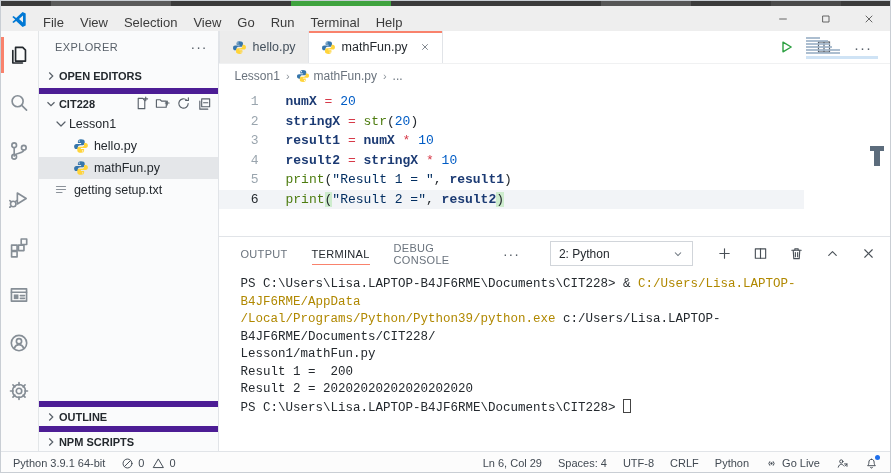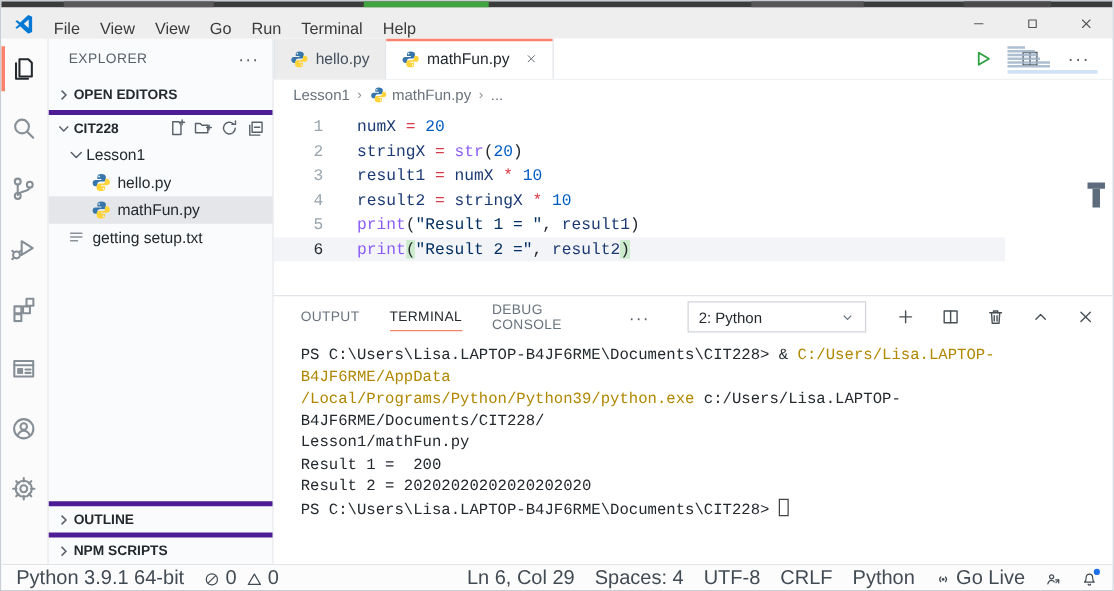--- a/index.html
+++ b/index.html
@@ -22,21 +22,21 @@
   
   .activitybar { width:38px; background:#fbfbfb; border-right:1px solid #e3e6e8; display:flex; flex-direction:column; }
   .ab-item { height:48px; display:flex; align-items:center; justify-content:center; color:#868e96; position:relative; }
   .ab-item.active { color:#24292e; }
   .ab-item.active::before { content:""; position:absolute; left:0; top:6px; bottom:6px; width:2.5px; background:#f9826c; }
   .ab-item svg { width:22px; height:22px; }
   
   .sidebar { width:180px; background:#fafbfc; border-right:1px solid #e1e4e8; display:flex; flex-direction:column; font-size:12.5px; }
   .sb-title { height:32px; display:flex; align-items:center; padding:0 10px 0 16px; font-size:11px; letter-spacing:.4px; color:#586069; }
   .sb-title .more { margin-left:auto; color:#586069; font-size:14px; letter-spacing:1px; }
-  .sb-section { height:25px; display:flex; align-items:center; padding:0 6px 0 4px; font-size:11px; font-weight:bold; color:#24292e; border-top:4px solid #4c1d95; }
+  .sb-section { height:25px; display:flex; align-items:center; padding:0 6px 0 4px; font-size:11px; font-weight:bold; color:#24292e; border-top:6px solid #4c1d95; }
   .sb-section .chev { width:16px; height:16px; display:flex; align-items:center; justify-content:center; color:#586069; }
   .sb-actions { margin-left:auto; display:flex; gap:6px; color:#586069; }
   .sb-actions svg { width:15px; height:15px; }
   .tree { }
   .tree-row { height:22px; display:flex; align-items:center; color:#24292e; }
   .tree-row.selected { background:#e4e6e9; }
   .tree-row .chev { width:16px; display:flex; justify-content:center; color:#586069; }
   .tree-row .ficon { width:16px; height:16px; margin-right:5px; display:flex; align-items:center; justify-content:center; }
   .sb-spacer { flex:1; }
   
@@ -55,22 +55,22 @@
   .breadcrumb { height:24px; display:flex; align-items:center; padding-left:16px; font-size:12px; color:#6a737d; gap:4px; }
   .breadcrumb .ficon { width:14px; height:14px; }
   .bc-sep { color:#8a9199; font-size:11px; padding:0 2px; }
   
   .code { flex:1; position:relative; font-family:"Liberation Mono","DejaVu Sans Mono",monospace; font-size:13px; padding-top:4px; overflow:hidden; }
   .code-line { height:19.5px; line-height:19.5px; display:flex; position:relative; white-space:pre; }
   .code-line .gutter { width:40px; text-align:right; color:#9aa5ae; flex:none; z-index:1; }
   .code-line .ltext { padding-left:27px; z-index:1; }
   .code-line.current .gutter { color:#24292e; }
   .code-line.current::before { content:""; position:absolute; left:0; top:0; height:100%; width:585px; background:#f2f4f7; }
-  .tk-v { color:#1b3a73; } .tk-o { color:#d73a49; } .tk-n { color:#005cc5; }
-  .tk-f { color:#8b5cf6; } .tk-s { color:#032f62; } .tk-d { color:#24292e; }
+  .tk-v { color:#1b3a73;font-weight:bold; } .tk-o { color:#d73a49; } .tk-n { color:#005cc5; }
+  .tk-f { color:#4d7c0f; } .tk-s { color:#032f62; } .tk-d { color:#24292e; }
   .tk-b { color:#24292e; background:#cdeccd; }
   
   .minimap { position:absolute; top:6px; right:26px; width:58px; }
   .mm-row { height:2px; margin-bottom:1px; background:#9db3c8; opacity:.85; }
   .mm-band { height:3px; width:72px; background:#cfe3f5; position:absolute; right:-14px; top:19px; }
   .t-marker { position:absolute; right:4px; top:115px; width:16px; height:22px; }
   .t-marker .bar { position:absolute; top:0; left:0; width:14px; height:5px; background:#5c6c7c; }
   .t-marker .stem { position:absolute; top:5px; left:4px; width:6px; height:15px; background:#5c6c7c; }
   
   .panel { height:215px; border-top:1px solid #e1e4e8; display:flex; flex-direction:column; background:#fff; }
@@ -81,21 +81,21 @@
   .p-more { color:#586069; font-size:14px; letter-spacing:1px; margin-right:30px; }
   .p-dropdown { margin-left:auto; width:150px; height:25px; border:1px solid #d1d5da; background:#fff; display:flex; align-items:center; padding:0 8px; font-size:12px; color:#24292e; }
   .p-dropdown .dd-chev { margin-left:auto; color:#6a737d; }
   .p-dropdown .dd-chev svg { width:12px; height:12px; }
   .panel-icons { display:flex; align-items:center; gap:21px; margin-left:24px; color:#495057; }
   .panel-icons svg { width:15px; height:15px; }
   .terminal { flex:1; font-family:"Liberation Mono","DejaVu Sans Mono",monospace; font-size:12.5px; line-height:17.5px; padding:6px 8px 0 22px; color:#24292e; white-space:pre-wrap; }
   .tl-y { color:#b08800; }
   .t-cursor { display:inline-block; width:8px; height:14px; border:1px solid #444; vertical-align:-2px; }
   
-  .statusbar { height:23px; background:#fcfcfc; border-top:1px solid #e1e4e8; display:flex; align-items:center; padding:0 12px; font-size:16px; color:#424a53; }
+  .statusbar { height:23px; background:#fcfcfc; border-top:1px solid #e1e4e8; display:flex; align-items:center; padding:0 12px; font-size:11px; color:#424a53; }
   .sb-item { display:flex; align-items:center; gap:4px; margin-right:16px; }
   .sb-item svg { width:13px; height:13px; }
   .statusbar .right { margin-left:auto; display:flex; align-items:center; }
   .statusbar .right .sb-item { margin-right:0; margin-left:16px; }
   svg { display:block; }
 </style>
 </head>
 <body>
 
 <div class="window">
@@ -109,20 +109,21 @@
 
   <div class="titlebar">
     <span class="tb-logo">
       <svg viewBox="0 0 16 16">
           <path fill="#0078d4" d="M11.6 1 5.1 7 2.6 5.1 1.3 5.9l2.9 2.6-2.9 2.6 1.3.8L5.1 10l6.5 6 3.1-1.4V2.4L11.6 1zm.4 3.6v6.8L8 8l4-3.4z"></path>
         </svg>
     </span>
     <div id="menubar" style="display:flex;z-index:2;">
         <div class="menu-item">File</div>
         <div class="menu-item">View</div>
+        <div class="menu-item">Selection</div>
         <div class="menu-item">View</div>
         <div class="menu-item">Go</div>
         <div class="menu-item">Run</div>
         <div class="menu-item">Terminal</div>
         <div class="menu-item">Help</div>
       </div>
     <div class="tb-controls" id="window-controls">
         <div class="tb-ctl">
           <span style="width:12px;height:12px;display:block">
             <svg viewBox="0 0 16 16" fill="none" stroke="currentColor" stroke-width="1.2" stroke-linecap="round" stroke-linejoin="round">

